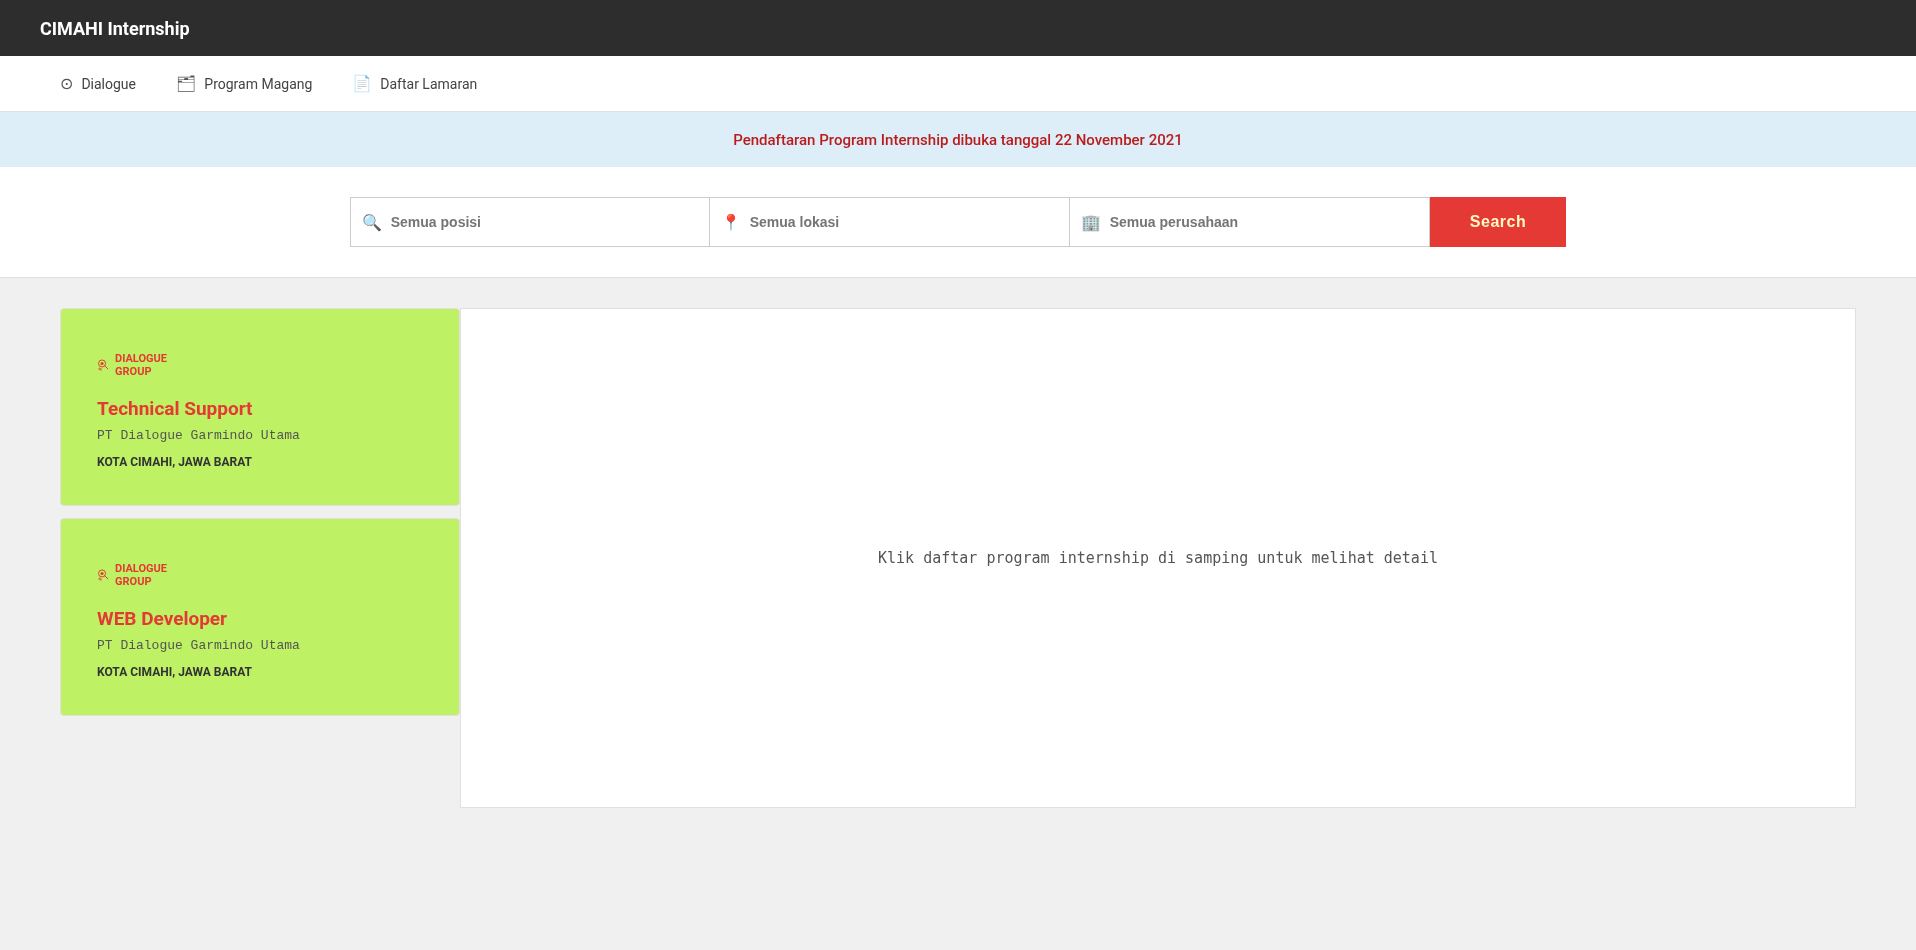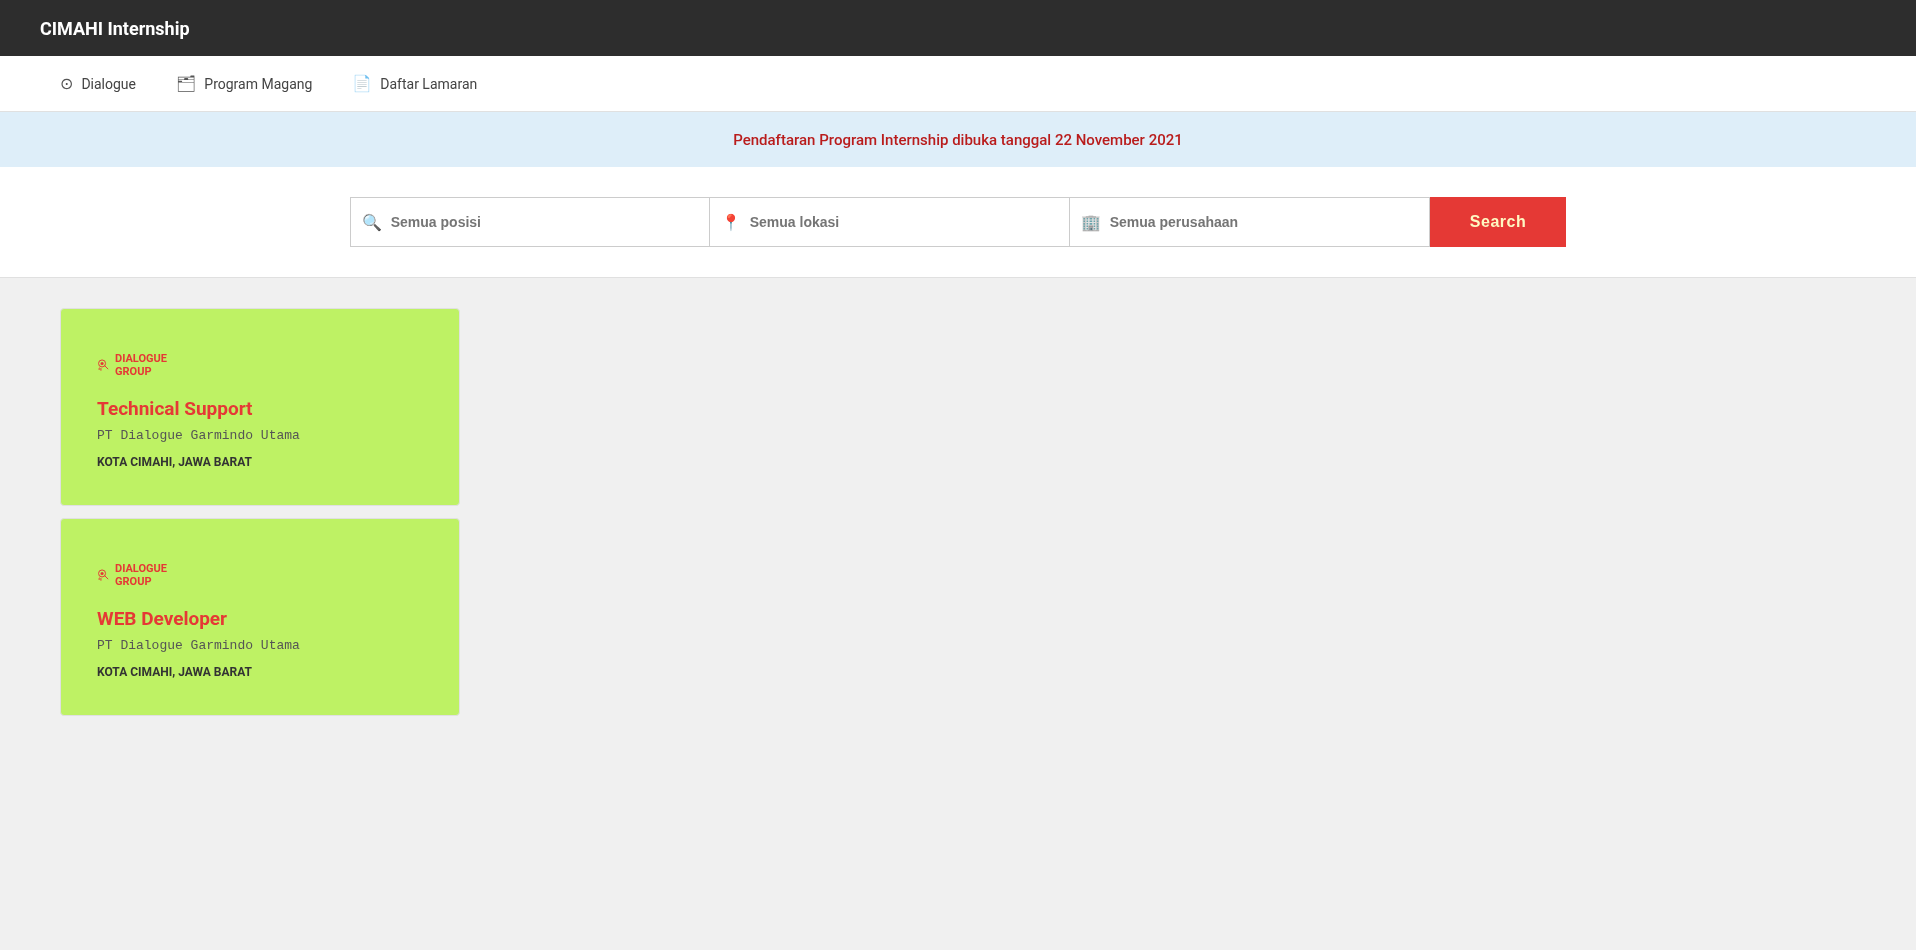--- a/index.html
+++ b/index.html
@@ -299,13 +299,16 @@
           <text x="4" y="32" font-size="7" fill="#e53935" font-weight="bold">dg</text>
         </svg>
         <div class="dg-text">DIALOGUE<br>GROUP</div>
       </div>
       <div class="job-title">WEB Developer</div>
       <div class="company-name">PT Dialogue Garmindo Utama</div>
       <div class="job-location">KOTA CIMAHI, JAWA BARAT</div>
     </div>
     </div>
 
+  <div class="job-detail-panel">
+    <p class="detail-placeholder">Klik daftar program internship di samping untuk melihat detail</p>
+  </div>
 </div>
 
 </body></html>

